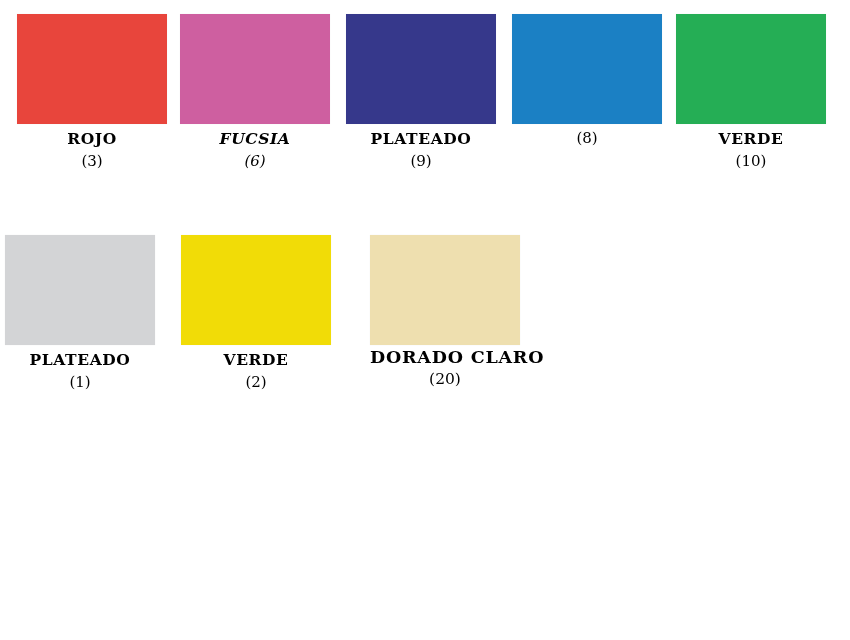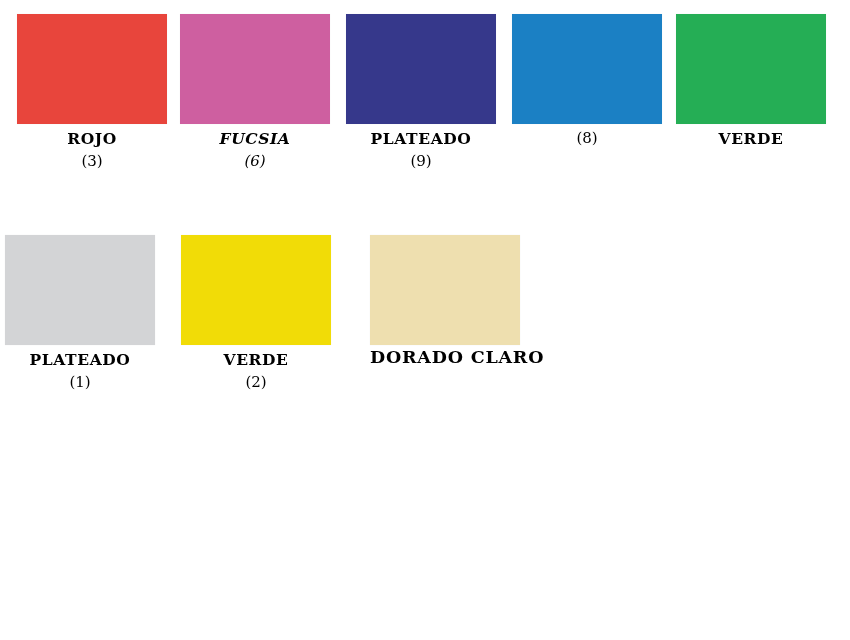--- a/index.html
+++ b/index.html
@@ -106,20 +106,21 @@
       <div class="swatch-cell" style="left: 512px;">
         <div class="swatch-chip" style="background: rgb(27, 128, 196);"></div>
         <div class="swatch-caption">
           <span class="swatch-code">(8)</span>
         </div>
       </div>
       <div class="swatch-cell" style="left: 676px;">
         <div class="swatch-chip" style="background: rgb(37, 174, 85);"></div>
         <div class="swatch-caption">
           <span class="swatch-name">VERDE</span>
+          <span class="swatch-code">(10)</span>
         </div>
       </div>
     </div>
   <div class="swatch-row row-2" id="row-2">
       <div class="swatch-cell" style="left: 5px;">
         <div class="swatch-chip" style="background: rgb(211, 212, 214);"></div>
         <div class="swatch-caption">
           <span class="swatch-name">PLATEADO</span>
           <span class="swatch-code">(1)</span>
         </div>
@@ -128,17 +129,18 @@
         <div class="swatch-chip" style="background: rgb(241, 220, 7);"></div>
         <div class="swatch-caption">
           <span class="swatch-name">VERDE</span>
           <span class="swatch-code">(2)</span>
         </div>
       </div>
       <div class="swatch-cell wide-caption" style="left: 350px; padding-left: 20px;">
         <div class="swatch-chip" style="background: rgb(238, 223, 175);"></div>
         <div class="swatch-caption">
           <span class="swatch-name">DORADO CLARO</span>
+          <span class="swatch-code">(20)</span>
         </div>
       </div>
     </div>
 
 </div>
 
 </body></html>

